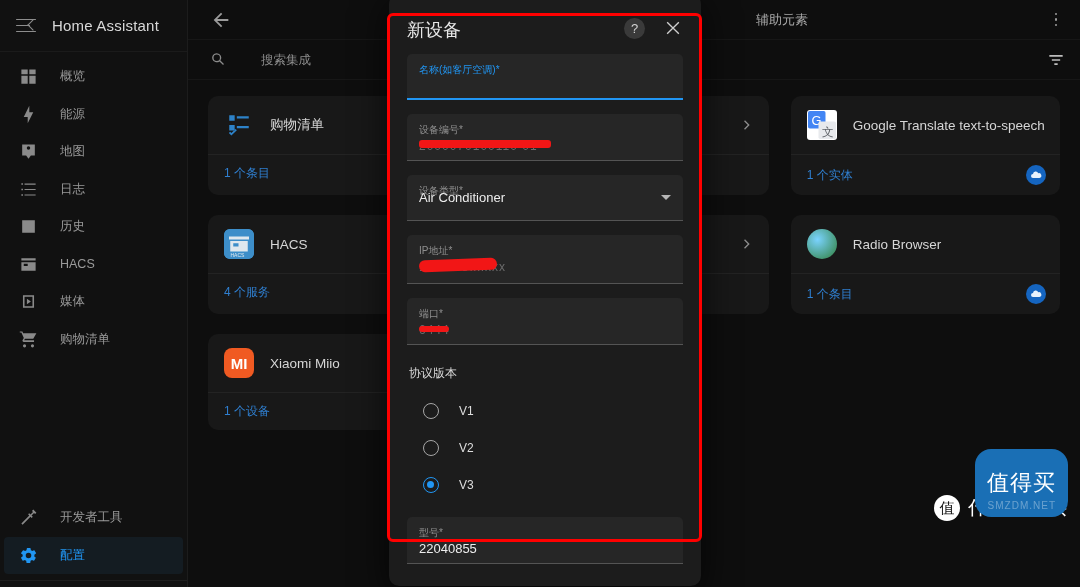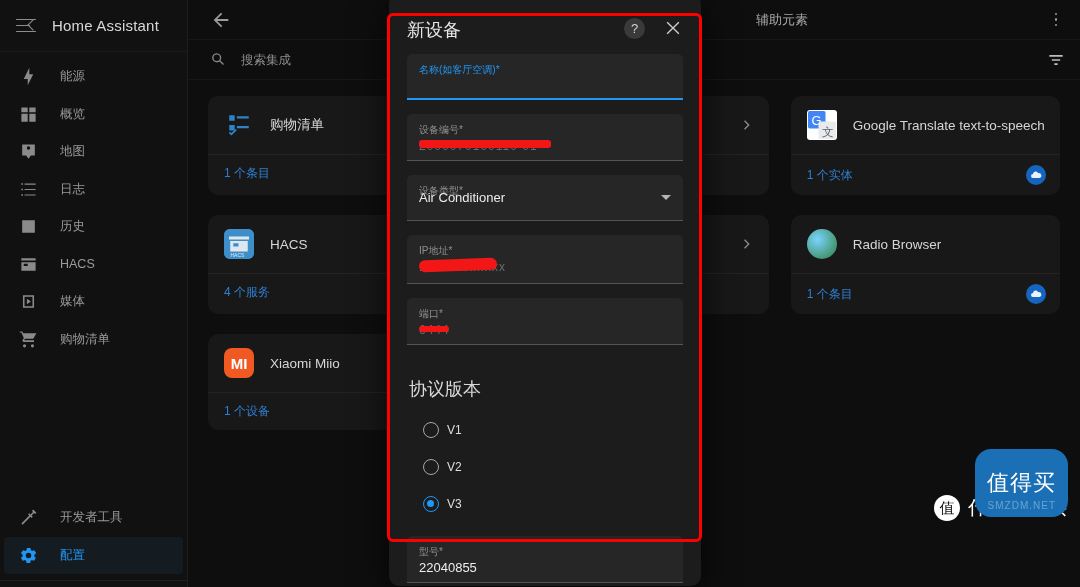--- a/index.html
+++ b/index.html
@@ -65,20 +65,21 @@
   .back-arrow { width: 22px; height: 22px; color: #9b9b9b; cursor: pointer; }
   .back-arrow svg { width: 22px; height: 22px; fill: currentColor; display: block; }
   .top-title { flex: 1 1 auto; color: #a9a9a9; font-size: 13px; margin-left: 524px; }
   .kebab { width: 20px; height: 20px; display:flex; flex-direction: column;
            align-items:center; justify-content:center; gap:3px; cursor:pointer; }
   .kebab b { width: 2.6px; height: 2.6px; border-radius: 50%; background: #9b9b9b; display:block; }
 
   .searchbar {
     height: 40px; display: flex; align-items: center; padding: 0 14px 0 22px;
     border-bottom: 1px solid #171717;
+    gap: 20px;
   }
   .search-icon { width: 17px; height: 17px; color: #8b8b8b; margin-right: 14px; }
   .search-icon svg { width: 17px; height: 17px; fill: currentColor; display:block; }
   .search-input {
     flex: 1 1 auto; background: transparent; border: 0; outline: none;
     color: #cfcfcf; font-size: 12.5px; font-family: inherit;
   }
   .search-input::placeholder { color: #8d8d8d; }
   .filter-icon { width: 20px; height: 20px; color: #bdbdbd; cursor: pointer; }
   .filter-icon svg { width: 20px; height: 20px; fill: currentColor; display:block; }
@@ -160,22 +161,22 @@
     position: absolute; left: 12px; font-size: 12px; color: #6b6b6b;
     letter-spacing: 1px; pointer-events: none;
   }
   .dd-arrow {
     position: absolute; right: 12px; top: 20px; width: 0; height: 0;
     border-left: 5px solid transparent; border-right: 5px solid transparent;
     border-top: 5px solid #b5b5b5;
   }
 
   .radio-group { padding: 6px 0 0 2px; }
-  .rg-title { color: #d8d8d8; font-size: 18px; margin-bottom: 10px; margin-top: 12px; }
-  .radio-row { display: flex; align-items: center; gap: 8px; height: 37px; padding-left: 14px; cursor: pointer; }
+  .rg-title { color: #d8d8d8; font-size: 12px; margin-bottom: 10px; }
+  .radio-row { display: flex; align-items: center; gap: 20px; height: 37px; padding-left: 14px; cursor: pointer; }
   .radio {
     width: 16px; height: 16px; border-radius: 50%; border: 1.7px solid #a6a6a6;
     flex: 0 0 auto; position: relative;
   }
   .radio.checked { border-color: #2196f3; }
   .radio.checked::after {
     content: ''; position: absolute; left: 3px; top: 3px; width: 7px; height: 7px;
     border-radius: 50%; background: #2196f3;
   }
   .radio-label { color: #dedede; font-size: 12px; }
@@ -220,32 +221,32 @@
           <i></i>
           <span class="arr"></span>
       </div>
       <div class="sb-title">Home Assistant</div>
     </div>
 
     <div class="sb-list">
       <div class="sb-item">
         <span class="sb-icon">
           <svg viewBox="0 0 24 24">
+              <path d="M3 3h8v6H3V3m0 8h8v10H3V11m10 0h8v10h-8V11m0-8h8v6h-8V3z"></path>
+            </svg>
+        </span>
+        <span>概览</span>
+      </div>
+      <div class="sb-item">
+        <span class="sb-icon">
+          <svg viewBox="0 0 24 24">
               <path d="M11 15H6l7-14v8h5l-7 14v-8z"></path>
             </svg>
         </span>
         <span>能源</span>
-      </div>
-      <div class="sb-item">
-        <span class="sb-icon">
-          <svg viewBox="0 0 24 24">
-              <path d="M3 3h8v6H3V3m0 8h8v10H3V11m10 0h8v10h-8V11m0-8h8v6h-8V3z"></path>
-            </svg>
-        </span>
-        <span>概览</span>
       </div>
       <div class="sb-item">
         <span class="sb-icon">
           <svg viewBox="0 0 24 24">
               <path d="M4 3h16v14h-5l-3 4-3-4H4V3m8 2.5a2.2 2.2 0 100 4.4 2.2 2.2 0 000-4.4M7.8 14c0-1.6 2.8-2.4 4.2-2.4s4.2.8 4.2 2.4v.8H7.8V14z"></path>
             </svg>
         </span>
         <span>地图</span>
       </div>
       <div class="sb-item">

